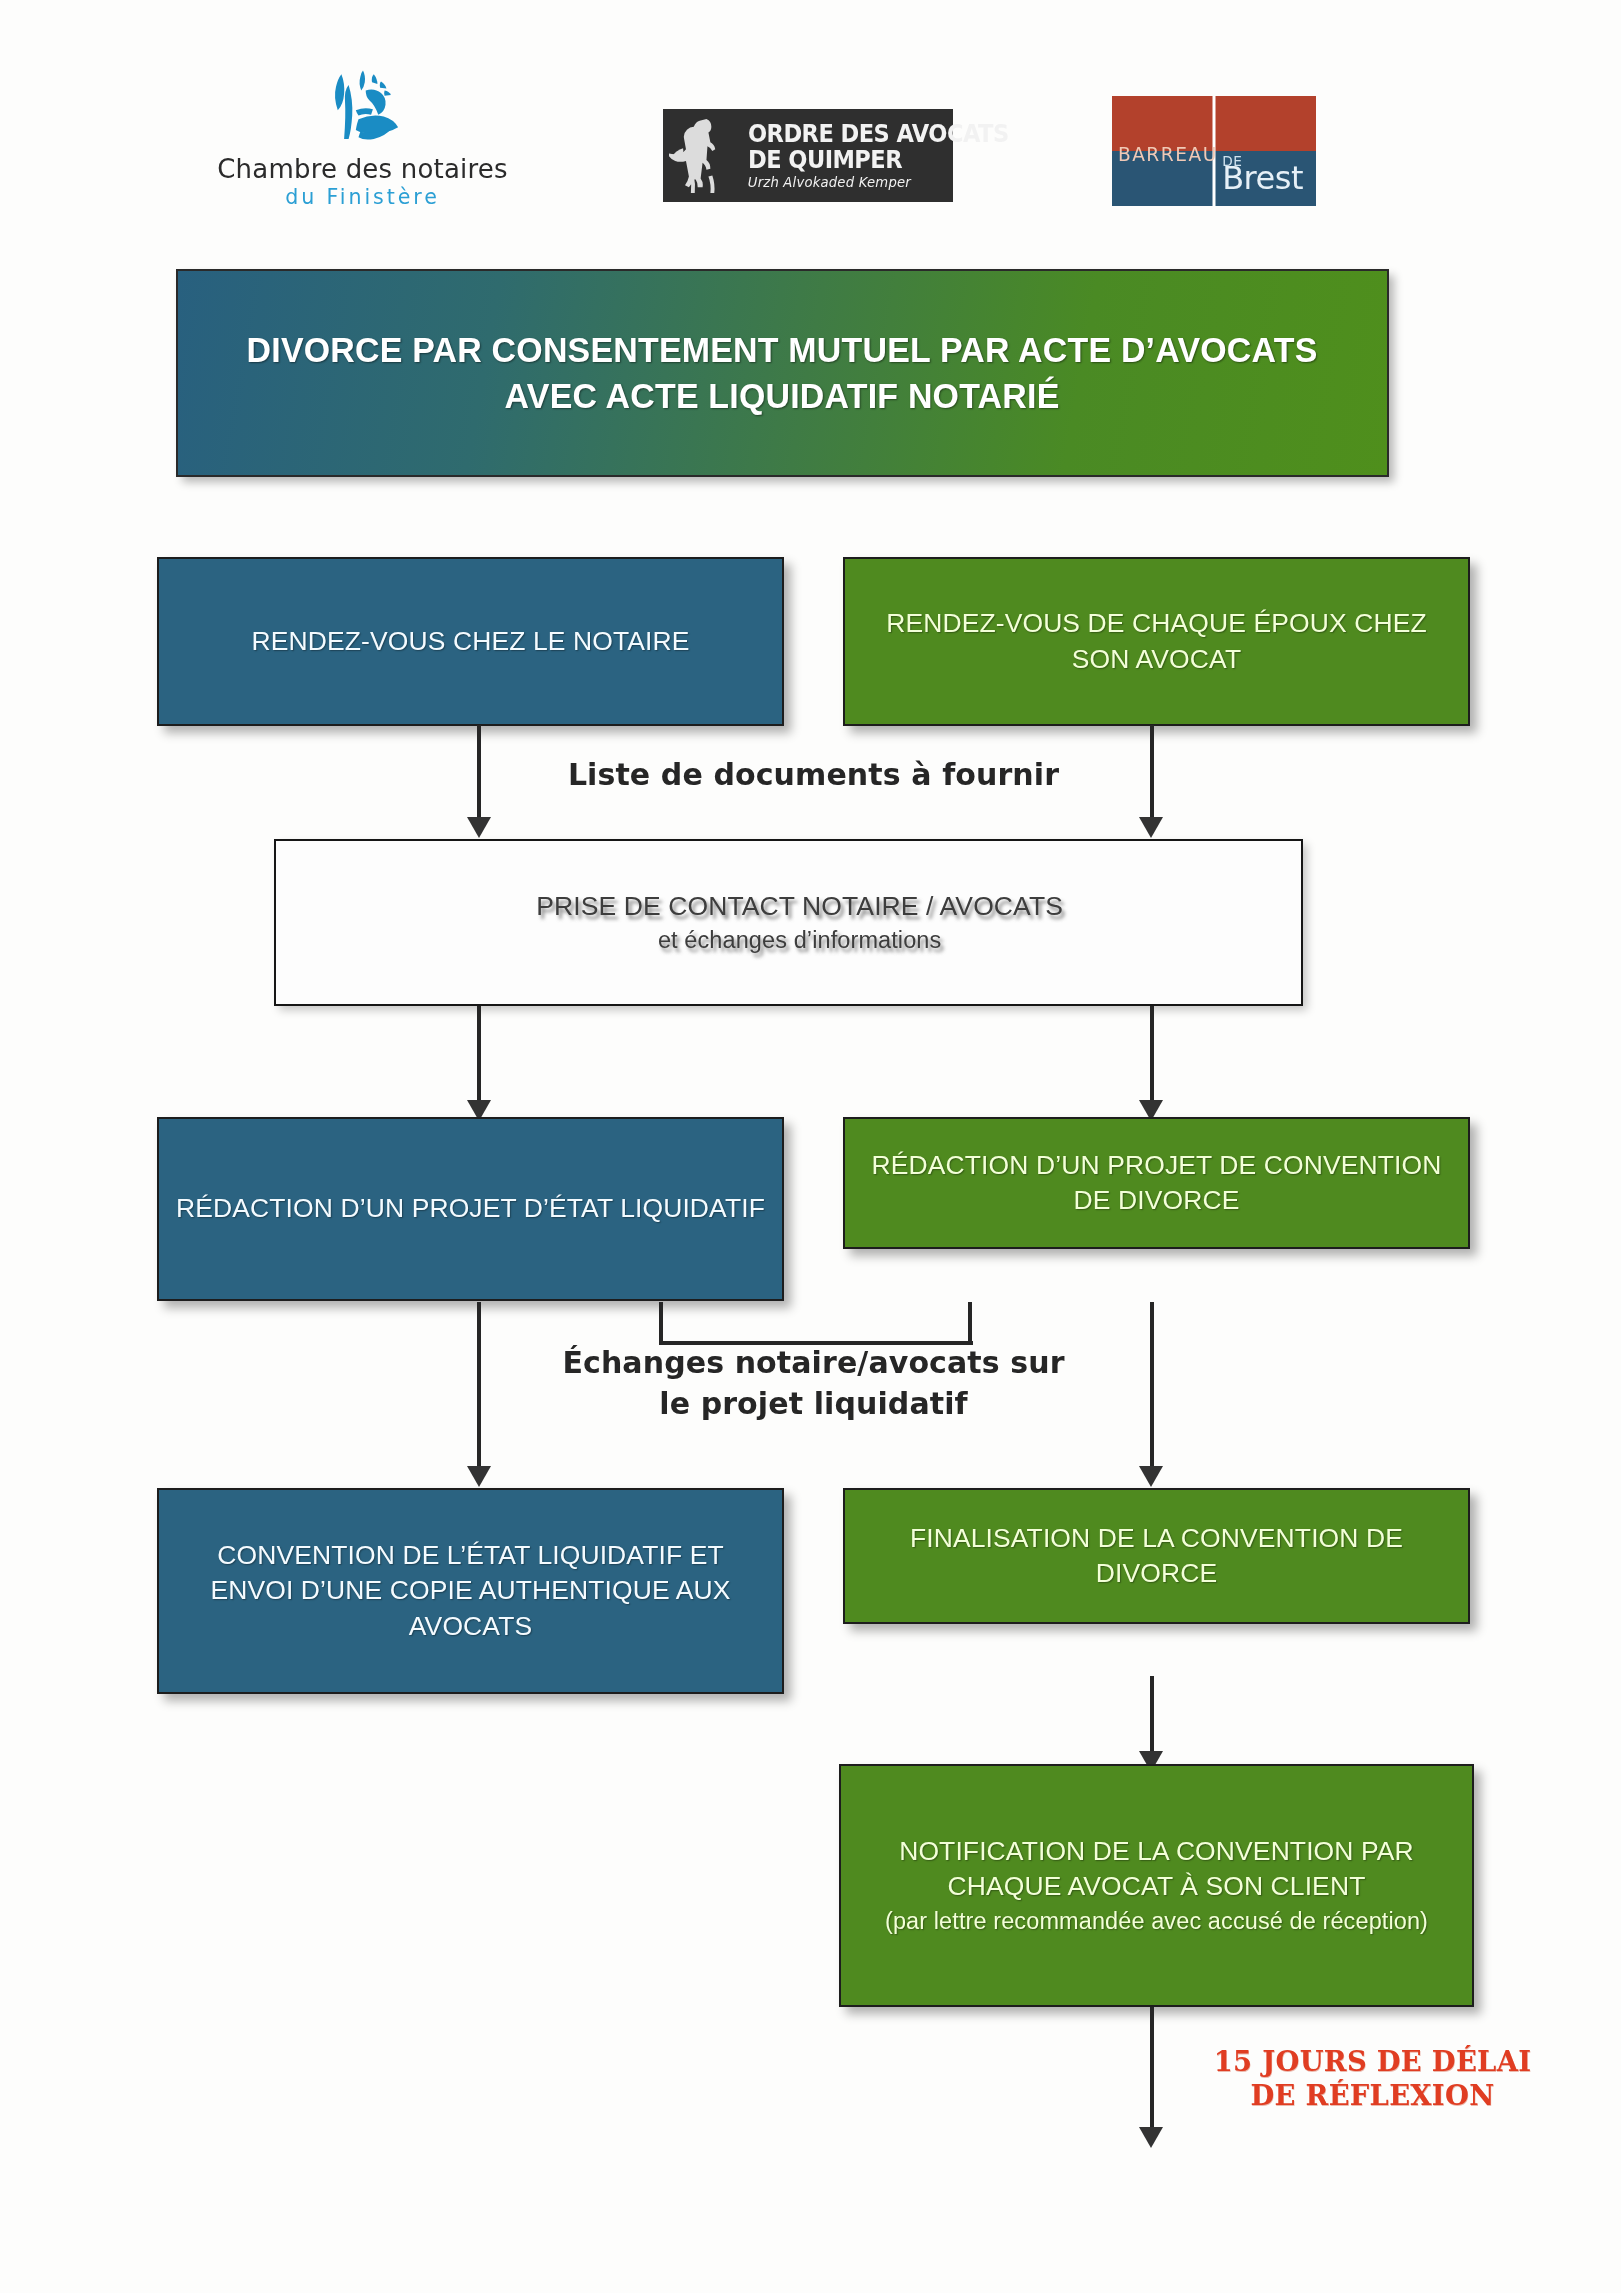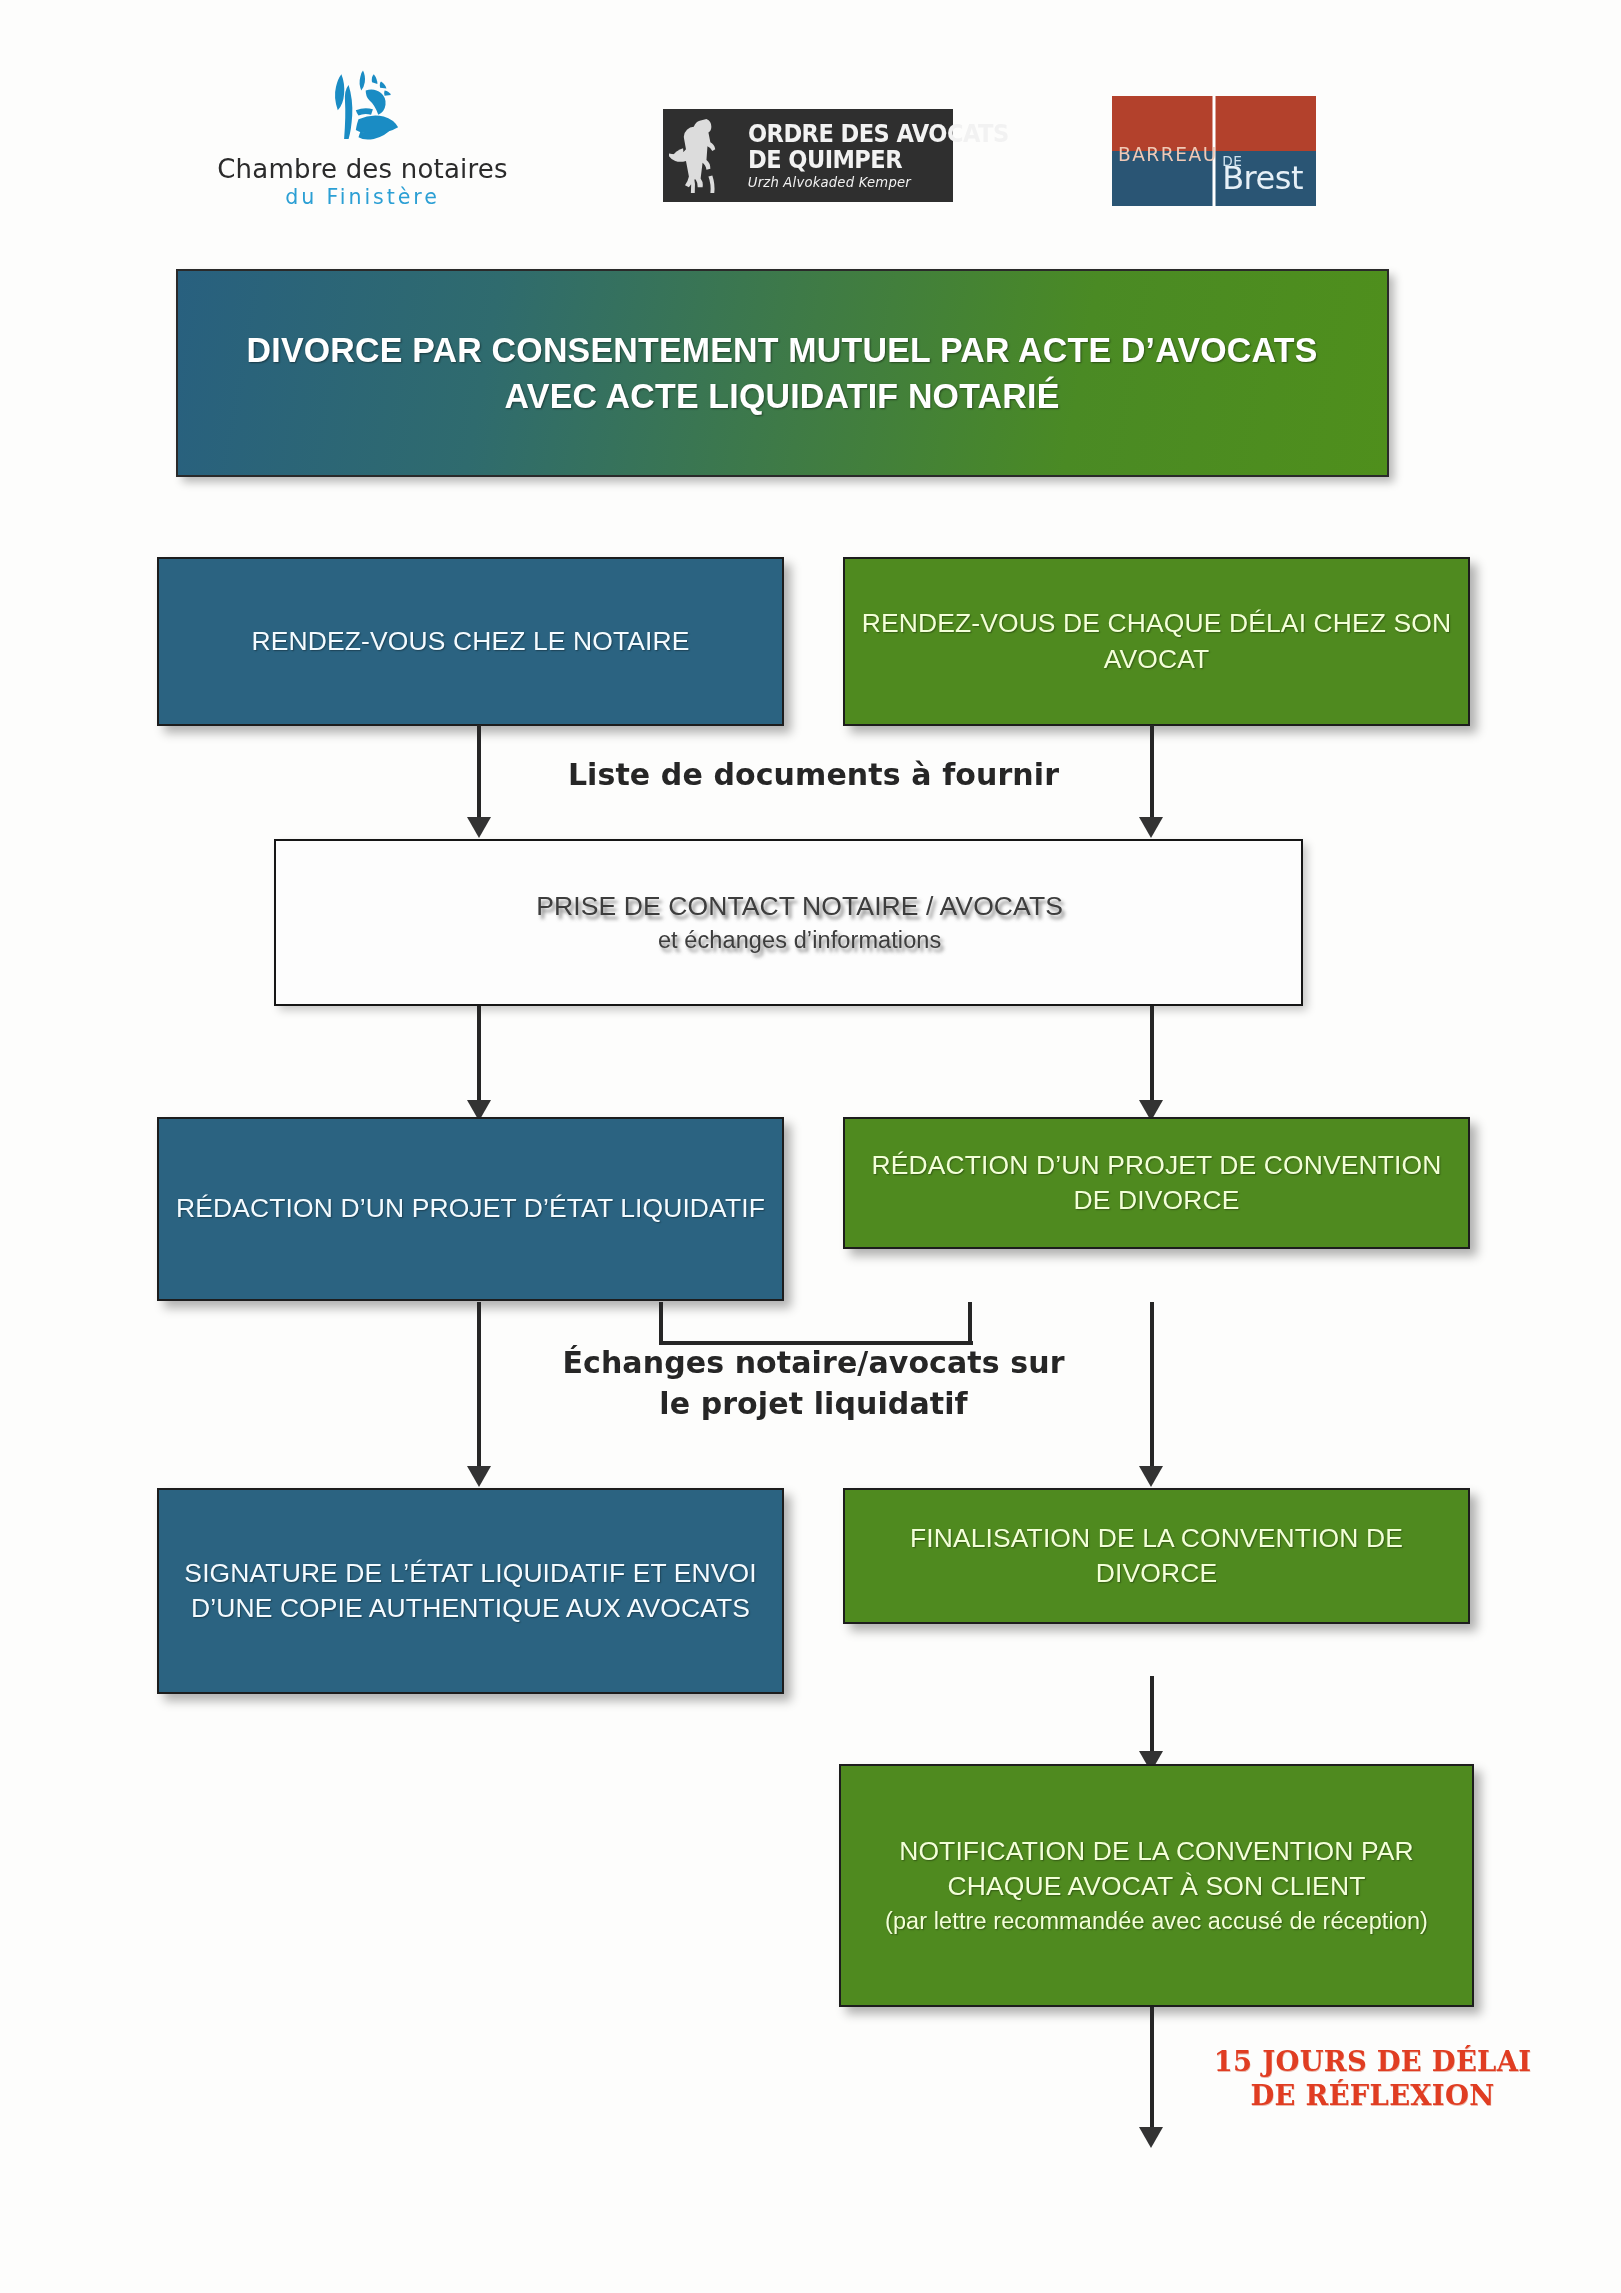--- a/index.html
+++ b/index.html
@@ -329,21 +329,21 @@
       <span>DIVORCE PAR CONSENTEMENT MUTUEL PAR ACTE D’AVOCATS</span><br>
       <span>AVEC ACTE LIQUIDATIF NOTARIÉ</span>
     </div>
   </div>
 
   <div class="box blue" style="left:157px; top:557px; width:627px; height:169px;">
     <div class="label">RENDEZ-VOUS CHEZ LE NOTAIRE</div>
   </div>
 
   <div class="box green" style="left:843px; top:557px; width:627px; height:169px;">
-    <div class="label">RENDEZ-VOUS DE CHAQUE DÉLAI CHEZ SON AVOCAT</div>
+    <div class="label">RENDEZ-VOUS DE CHAQUE ÉPOUX CHEZ SON AVOCAT</div>
   </div>
 
   <div class="vline" style="left:477px; top:725px; height:96px;"></div>
   <div class="arrowhead" style="left:467px; top:817px;"></div>
 
   <div class="vline" style="left:1150px; top:725px; height:96px;"></div>
   <div class="arrowhead" style="left:1139px; top:817px;"></div>
 
   <div class="caption" style="left:500px; top:755px; width:627px;">
     <span>Liste de documents à fournir</span>
@@ -379,21 +379,21 @@
 
   <div class="vline" style="left:1150px; top:1302px; height:169px;"></div>
   <div class="arrowhead" style="left:1139px; top:1466px;"></div>
 
   <div class="caption" style="left:549px; top:1343px; width:529px;">
     <span>Échanges notaire/avocats sur</span><br>
     <span>le projet liquidatif</span>
   </div>
 
   <div class="box blue" style="left:157px; top:1488px; width:627px; height:206px;">
-    <div class="label">SIGNATURE DE L’ÉTAT LIQUIDATIF ET ENVOI D’UNE COPIE AUTHENTIQUE AUX AVOCATS</div>
+    <div class="label">CONVENTION DE L’ÉTAT LIQUIDATIF ET ENVOI D’UNE COPIE AUTHENTIQUE AUX AVOCATS</div>
   </div>
 
   <div class="box green" style="left:843px; top:1488px; width:627px; height:136px;">
     <div class="label">FINALISATION DE LA CONVENTION DE DIVORCE</div>
   </div>
 
   <div class="vline" style="left:1150px; top:1676px; height:92px;"></div>
   <div class="arrowhead" style="left:1139px; top:1751px;"></div>
 
   <div class="box green" style="left:839px; top:1764px; width:635px; height:243px;">

